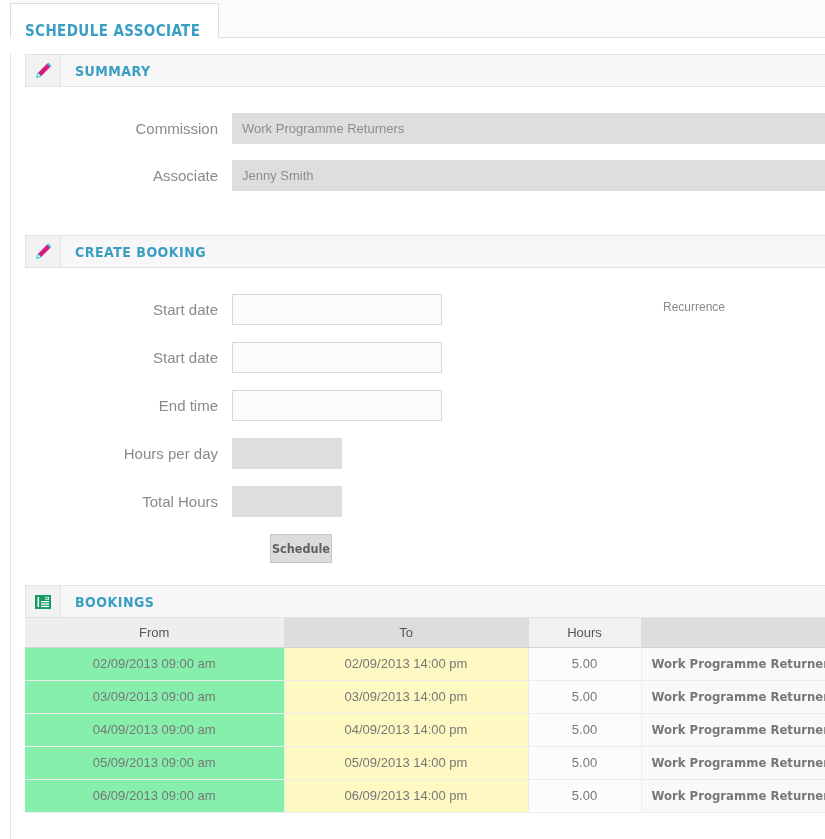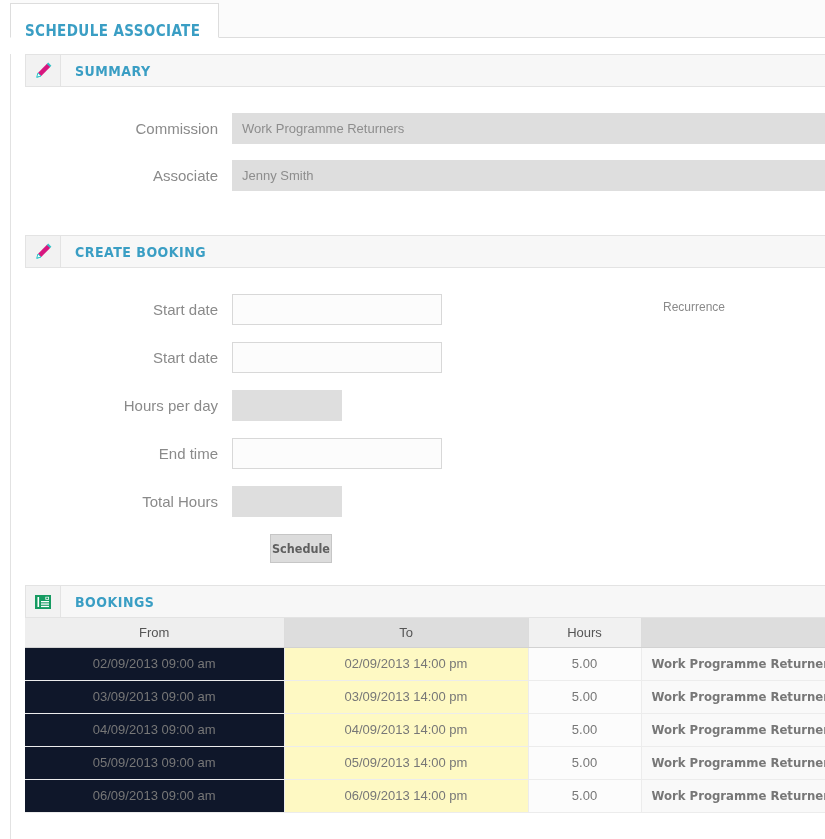--- a/index.html
+++ b/index.html
@@ -219,21 +219,21 @@
   th.c-hrs  { background: #f1f1f1; width: 113px; }
   th.c-desc { background: #dddddd; width: 195px; border-right: none; }
 
   table.bookings td {
     height: 33px;
     border-right: 1px solid #ececec;
     border-bottom: 1px solid #ececec;
     box-sizing: border-box;
     color: #777777;
   }
-  td.c-from { background: #0f172a; text-align: center; }
+  td.c-from { background: #86efac; text-align: center; }
   td.c-to   { background: #fef9c3; text-align: center; }
   td.c-hrs  { background: #fcfcfc; text-align: center; }
   td.c-desc {
     background: #f9f9f9;
     text-align: left;
     padding-left: 10px;
     border-right: none;
     font-family: "DejaVu Sans Condensed", "Liberation Sans Narrow", "Liberation Sans", sans-serif;
     font-weight: bold;
     color: #5e5e5e;
@@ -299,28 +299,28 @@
         <div class="form-row form-row-input">
           <div class="form-label">Start date</div>
           <input class="input-text" type="text" value="" style="">
         </div>
 
         <div class="form-row form-row-input">
           <div class="form-label">Start date</div>
           <input class="input-text" type="text" value="" style="">
         </div>
 
+        <div class="form-row form-row-input">
+          <div class="form-label">End time</div>
+          <input class="input-text" type="text" value="" style="">
+        </div>
+
         <div class="form-row form-row-ro">
           <div class="form-label">Hours per day</div>
           <input class="input-readonly" type="text" readonly="" value="" style="">
-        </div>
-
-        <div class="form-row form-row-input">
-          <div class="form-label">End time</div>
-          <input class="input-text" type="text" value="" style="">
         </div>
 
         <div class="form-row form-row-ro">
           <div class="form-label">Total Hours</div>
           <input class="input-readonly" type="text" readonly="" value="" style="">
         </div>
 
         <button class="btn-schedule">Schedule</button>
       </div>
     </div>

